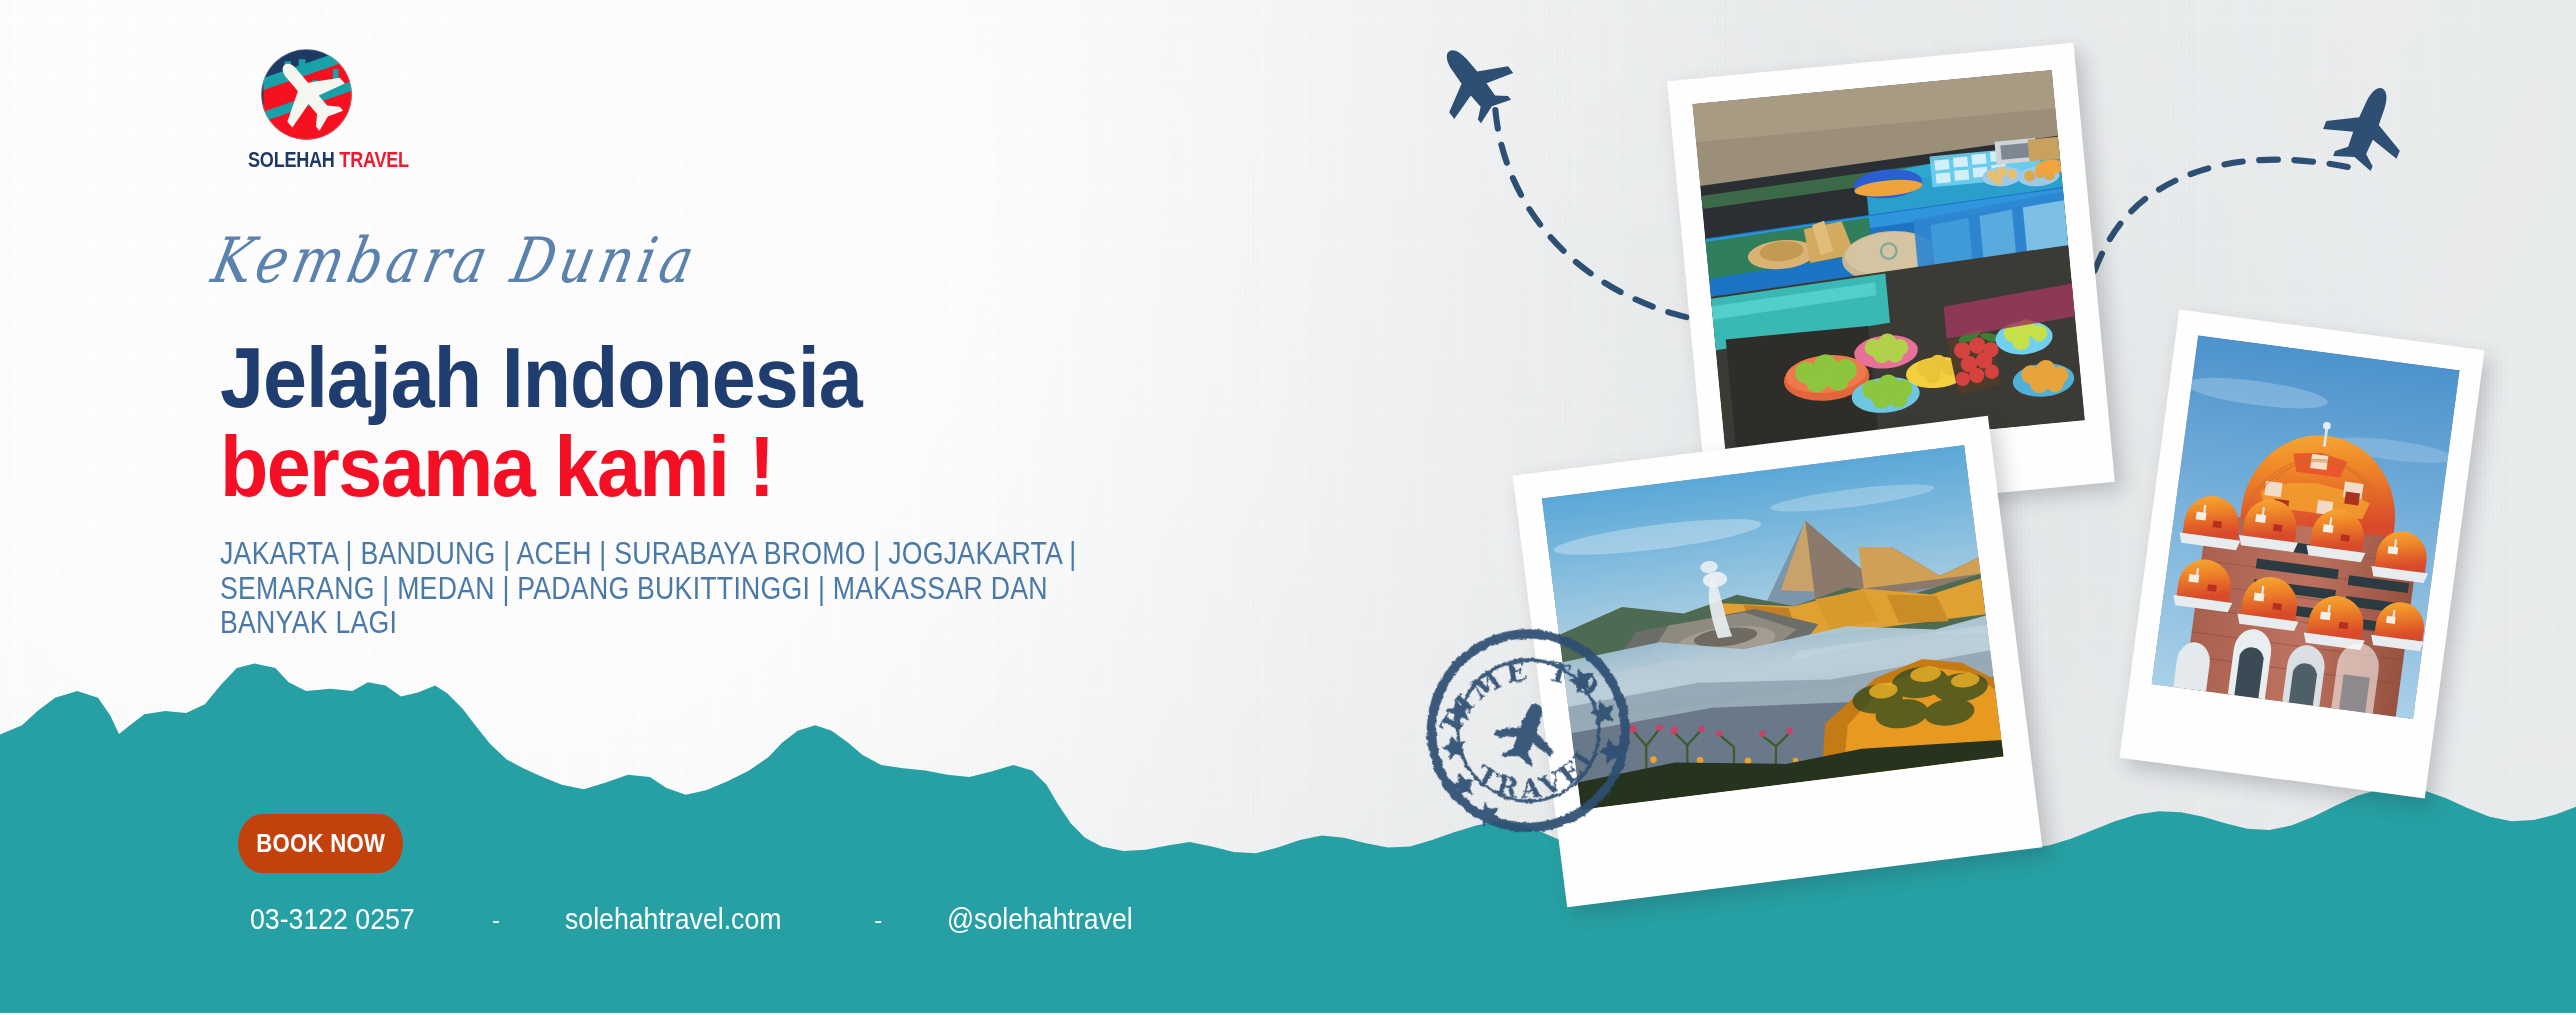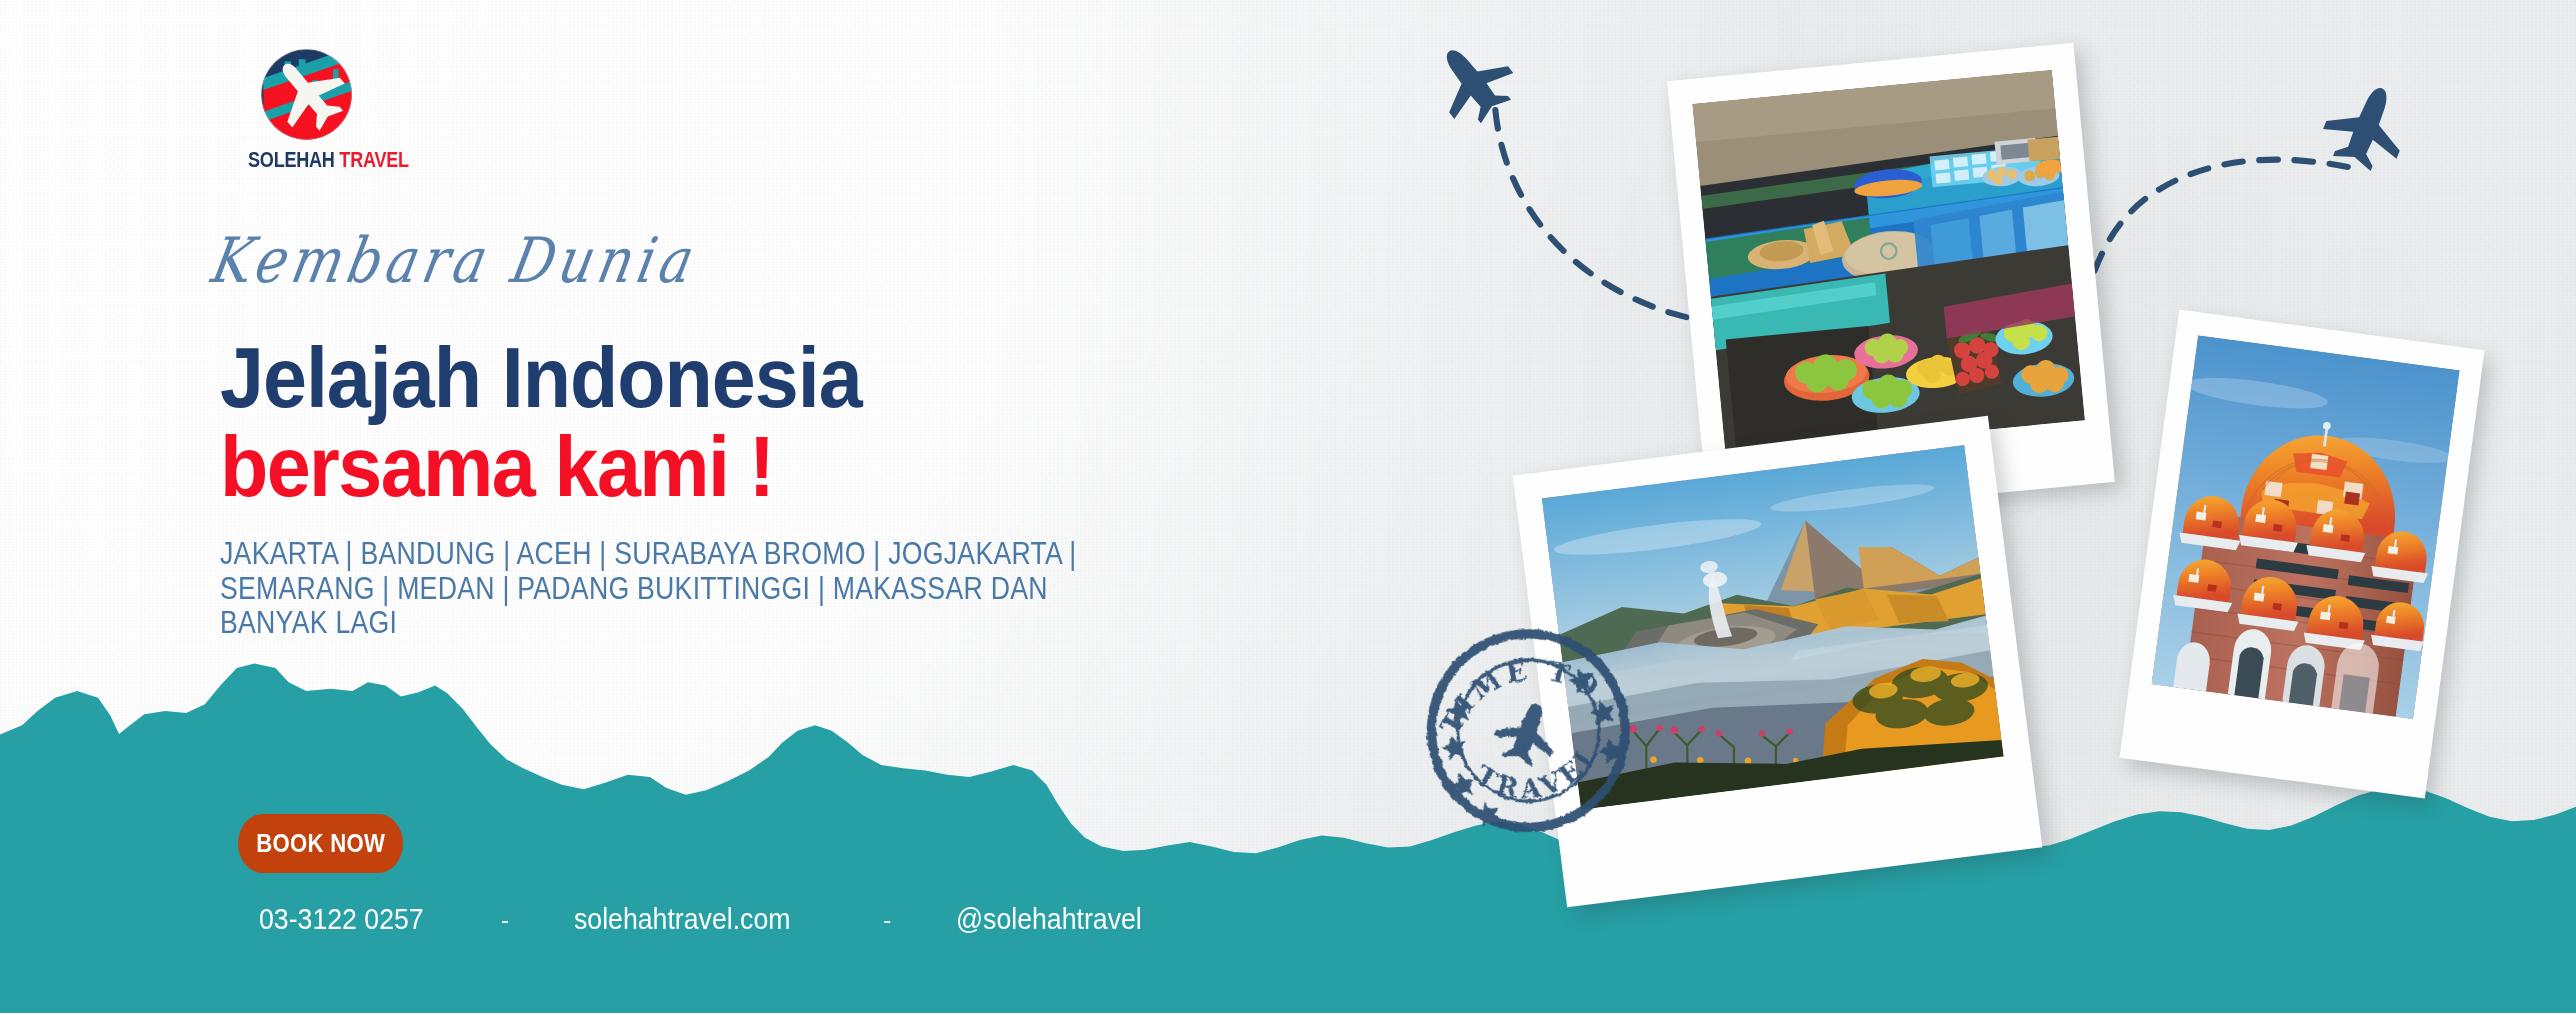--- a/index.html
+++ b/index.html
@@ -93,21 +93,21 @@
     cursor:pointer;border:none;padding:0;
   }
   .cta span{
     color:#ffffff;font-family:"Liberation Sans",sans-serif;
     font-weight:bold;font-size:26.4px;letter-spacing:0.3px;
     transform:scaleX(.84);white-space:nowrap;display:block;
   }
 
   
   .contacts{
-    position:absolute;left:259px;top:903px;
+    position:absolute;left:250px;top:903px;
     display:flex;align-items:center;
     color:#ffffff;font-family:"Liberation Sans",sans-serif;
     font-size:29px;font-weight:400;white-space:nowrap;
   }
   .contacts .item{transform:scaleX(.92);transform-origin:left center;display:block;}
   .contacts .sep{padding:0 0;color:#ffffff;opacity:.95;font-size:24px;}
   .gap-a{width:63px;}
   .gap-b{width:65px;}
   .gap-c{width:74px;}
   .gap-d{width:65px;}

